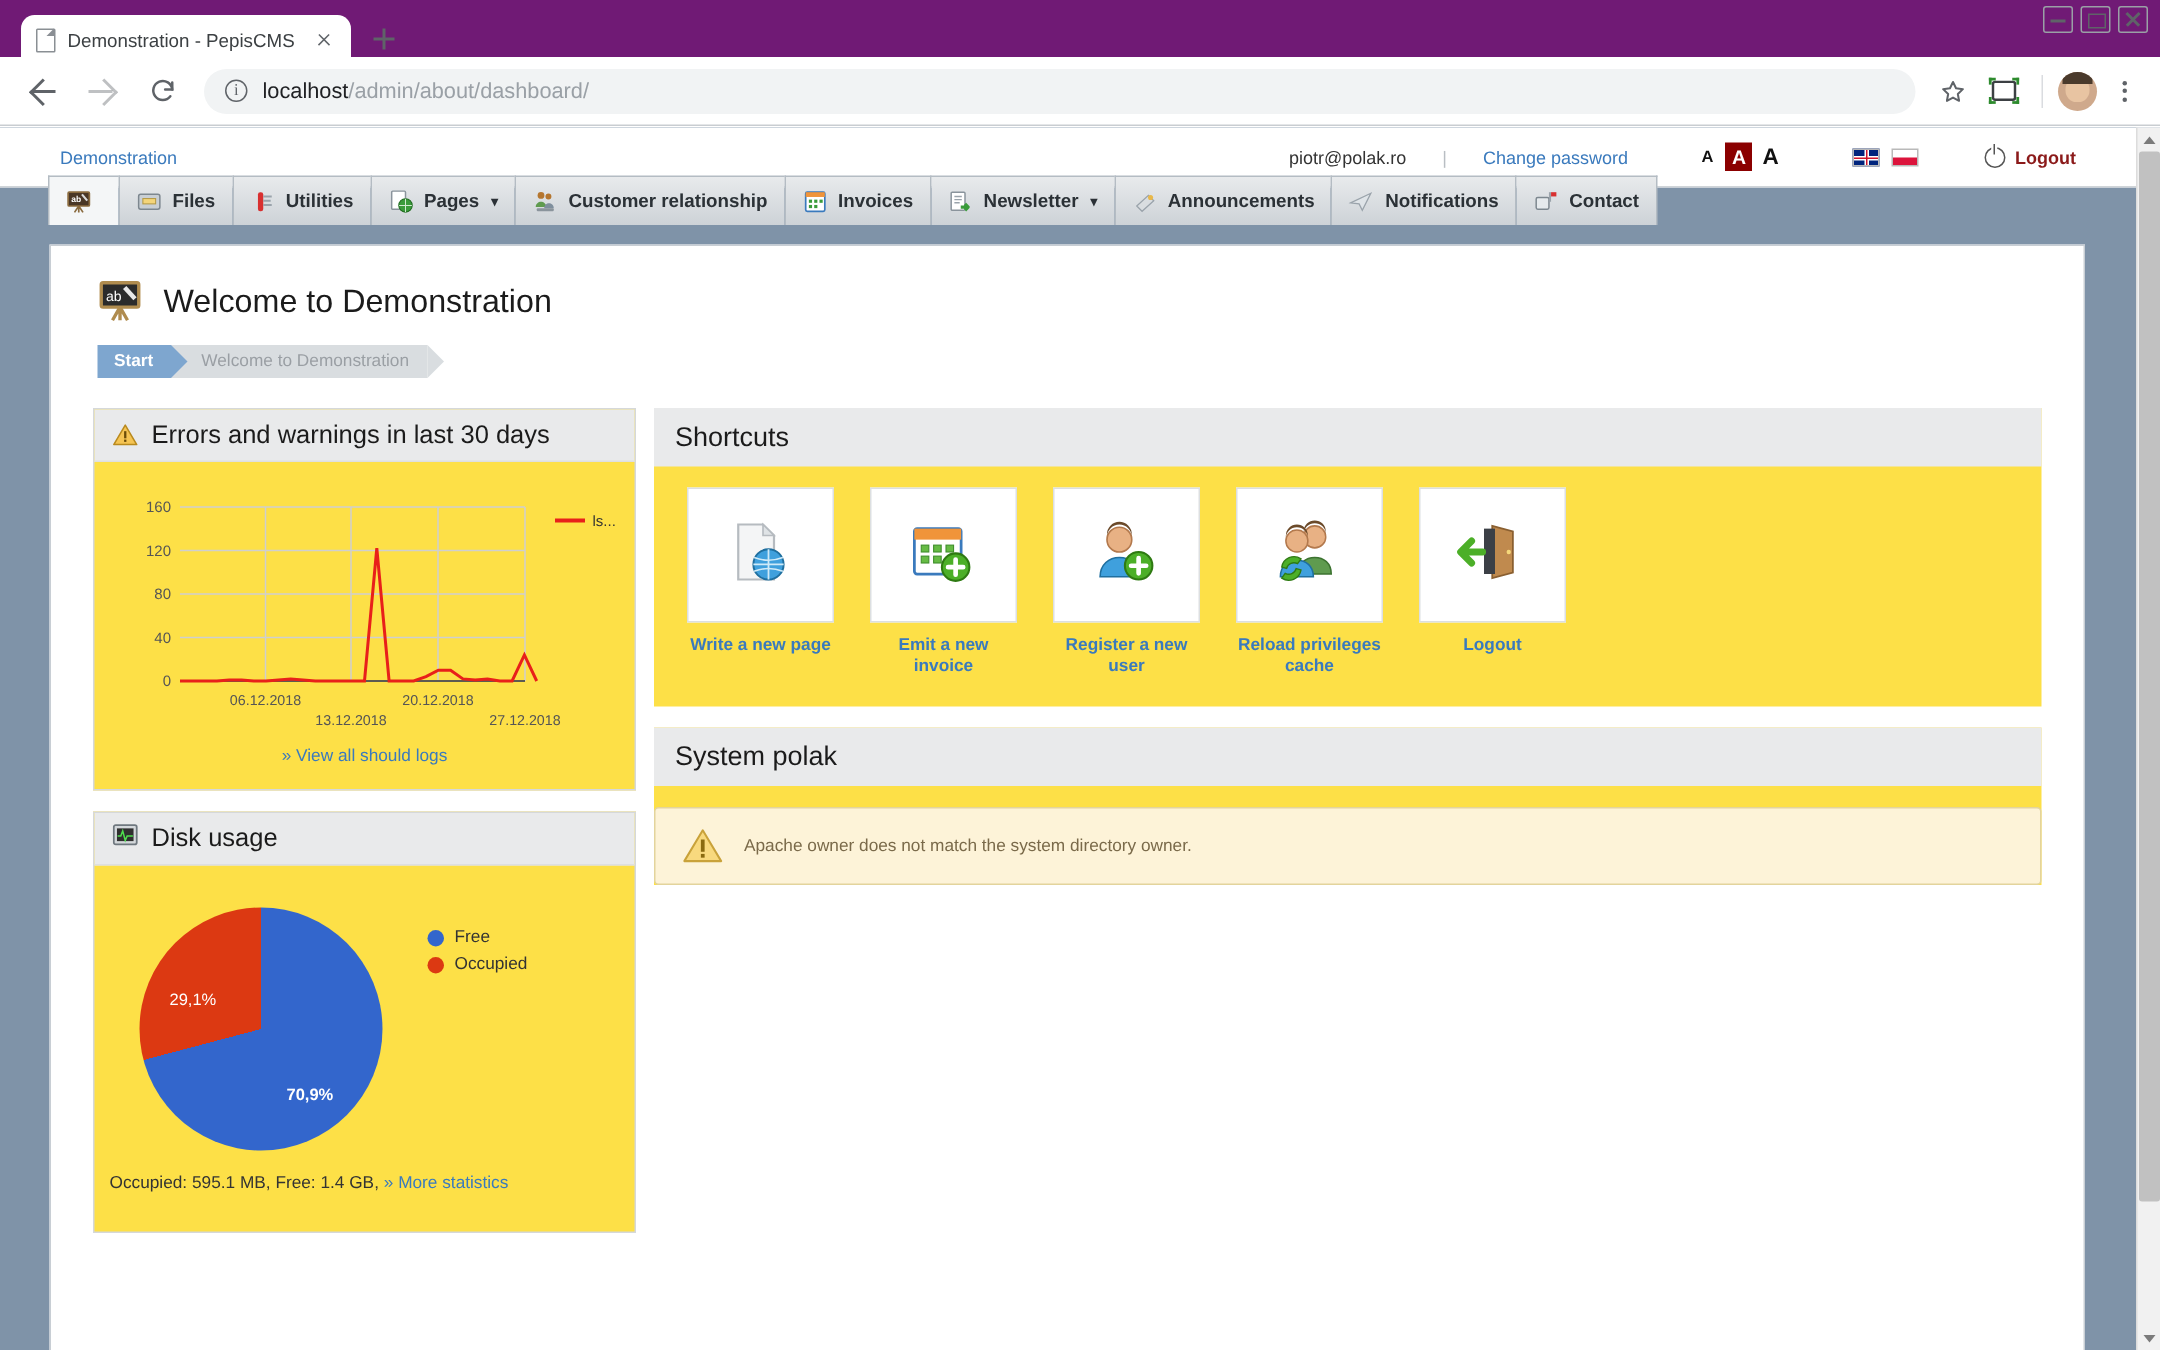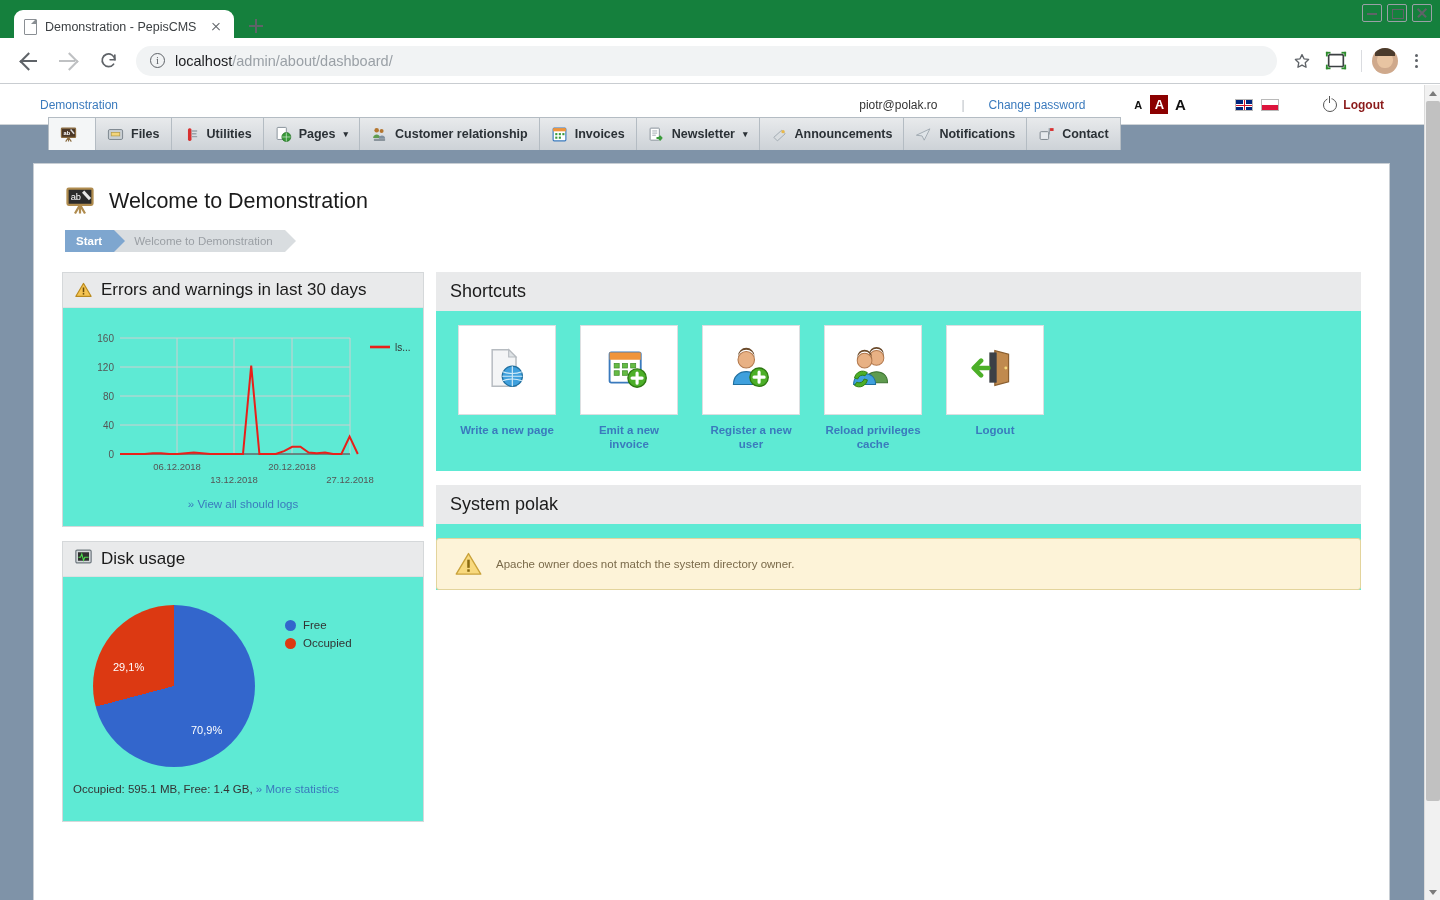--- a/index.html
+++ b/index.html
@@ -6,21 +6,21 @@
   html, body { margin:0; padding:0; }
   body {
     width:1440px; height:900px; overflow:hidden;
     font-family:"Liberation Sans", sans-serif;
     background:#d6d9dc;
   }
 
   
   .browser { width:1440px; height:900px; position:relative; background:#ffffff; }
   .titlebar {
-    height:38px; background:#15803d; position:relative;
+    height:38px; background:#701a75; position:relative;
     display:flex; align-items:flex-end; padding-left:14px;
   }
   .tabstrip { display:flex; align-items:flex-end; height:38px; }
   .btab {
     width:220px; height:33px; background:#ffffff;
     border-top-left-radius:9px; border-top-right-radius:9px;
     display:flex; align-items:center; padding:0 10px; gap:8px;
     position:relative; top:5px;
   }
   .btab-fav { width:13px; height:15px; flex:none; position:relative; }
@@ -156,21 +156,21 @@
   .flag-pl { background:#fff; }
   .flag-pl:after{ content:""; position:absolute; left:0; bottom:0; width:100%; height:50%; background:#dc143c;}
   .logout-hdr { display:flex; align-items:center; gap:6px; margin-left:28px; cursor:pointer; }
   .pw-icon { width:14px; height:14px; border:1.7px solid #555; border-radius:50%; position:relative;}
   .pw-icon:before{ content:""; position:absolute; left:4.2px; top:-3px; width:1.8px; height:7px; background:#555;
                    box-shadow:0 0 0 1.5px #fff;}
   .logout-txt { font-size:12px; font-weight:bold; color:#8b1a1a; }
 
   
   .navtabs {
-    position:absolute; left:48px; top:45px; display:flex; align-items:flex-end; height:20px;
+    position:absolute; left:32px; top:45px; display:flex; align-items:flex-end; height:20px;
   }
   .ntab {
     height:33px; background:linear-gradient(#e8eaec,#cdd2d7);
     border:1px solid #b4bcc3; border-bottom:none; border-right:none;
     display:flex; align-items:center; gap:7px; padding:0 11px;
     font-size:12.5px; font-weight:bold; color:#2b3136; cursor:pointer;
     white-space:nowrap;
   }
   .ntab:last-child { border-right:1px solid #b4bcc3; }
   .ntab.active { background:#f4f6f7; }
@@ -195,21 +195,21 @@
     content:""; position:absolute; right:-11px; top:0;
     border-style:solid; border-width:11px 0 11px 11px;
     border-color:transparent transparent transparent #d9dde0; z-index:2;
   }
   .crumb.first:after{ border-left-color:#7ea6cf; z-index:3;}
 
   .columns { display:flex; gap:12px; padding:20px 28px 0 28px; align-items:flex-start;}
   .col-left { width:362px; flex:none; }
   .col-right { flex:1; }
 
-  .panel { border:1px solid #d5d8da; background:#5eead4; margin-bottom:14px; }
+  .panel { border:1px solid #d5d8da; background:#fde047; margin-bottom:14px; }
   .panel-head {
     background:#e9eaeb; padding:7px 12px; display:flex; align-items:center; gap:9px;
     font-size:17px; color:#1b1b1b; border-bottom:1px solid #dedfe0;
   }
   .panel-head.plain { font-size:18px; padding:9px 14px; }
   .panel-body { padding:10px 10px 12px 10px; }
 
   
   .linechart { width:340px; height:160px; display:block; margin:12px auto 0 auto; }
   .viewlogs { text-align:center; font-size:11.5px; color:#3a7abd; padding:8px 0 4px 0; cursor:pointer;}
@@ -562,21 +562,21 @@
                   <polyline points="4,9.5 6.5,9.5 8,5.5 10,13 11.5,9.5 16,9.5" fill="none" stroke="#4fe04f" stroke-width="1.2"></polyline>
                 </svg>
               </span>
               <span>Disk usage</span>
             </div>
             <div class="panel-body">
 
               <div class="pie-wrap">
                 <div class="pie" style="background:conic-gradient(#3366cc 0deg 255.2deg, #dc3912 255.2deg 360deg);">
                   <span class="pie-label" style="left:20px; top:56px;">29,1%</span>
-                  <span class="pie-label" style="left:98px; top:119px;">70,9%</span>
+                  <span class="pie-label" style="left:98px; top:119px;font-weight:bold;">70,9%</span>
                 </div>
                 <div class="pie-legend">
                   <div class="leg-row">
                     <span class="leg-dot" style="background:#3366cc;"></span>
                     <span>Free</span>
                   </div>
                   <div class="leg-row">
                     <span class="leg-dot" style="background:#dc3912;"></span>
                     <span>Occupied</span>
                   </div>

